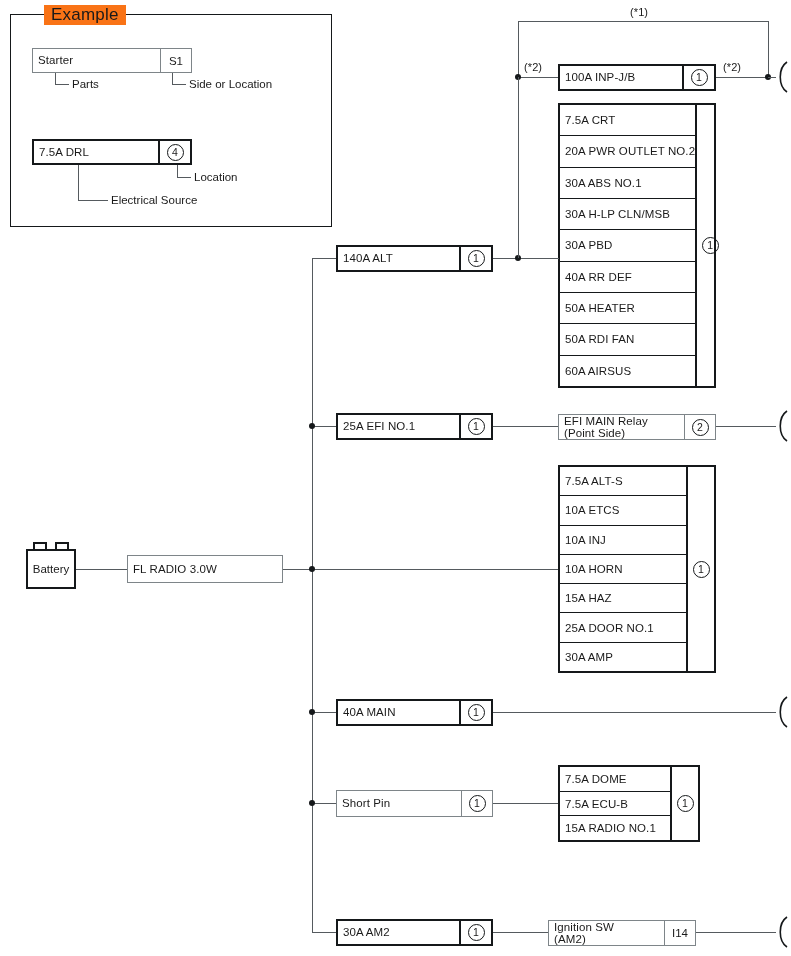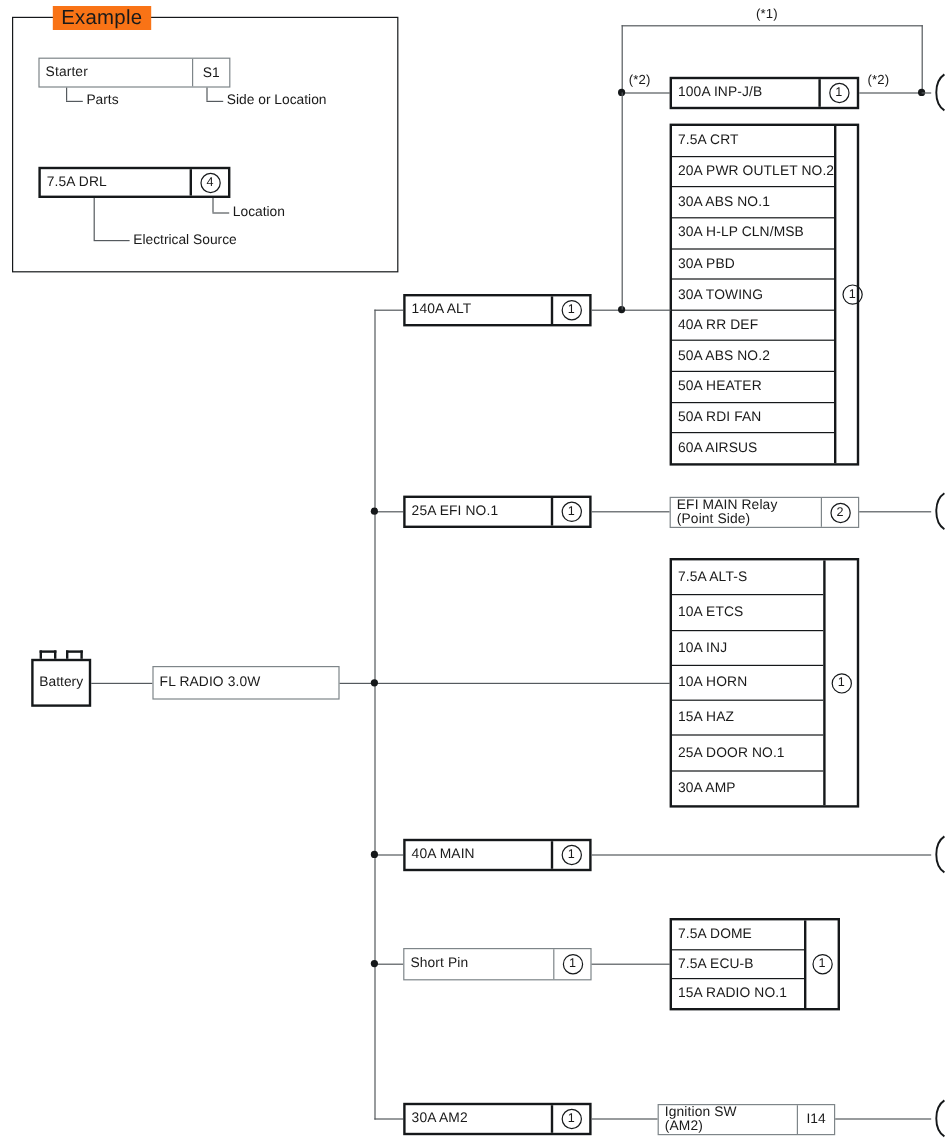--- a/index.html
+++ b/index.html
@@ -231,23 +231,21 @@
     <path d="M12 2 C3 8, 3 26, 12 32" fill="none" stroke="#15181a" stroke-width="1.6"></path>
   </svg>
 
   <div class="fuseblock" id="fb1" style="left:558px; top:103px; width:158px; height:285px;">
     <div class="rows">
         <div class="frow">7.5A CRT</div>
         <div class="frow">20A PWR OUTLET NO.2</div>
         <div class="frow">30A ABS NO.1</div>
         <div class="frow">30A H-LP CLN/MSB</div>
         <div class="frow">30A PBD</div>
-        <div class="frow">30A TOWING</div>
         <div class="frow">40A RR DEF</div>
-        <div class="frow">50A ABS NO.2</div>
         <div class="frow">50A HEATER</div>
         <div class="frow">50A RDI FAN</div>
         <div class="frow">60A AIRSUS</div>
       </div>
     <div class="codecol">
       <span class="circnum">1</span>
     </div>
   </div>
 
   <div class="wire v" style="left:312px; top:258px; height:675px;"></div>

